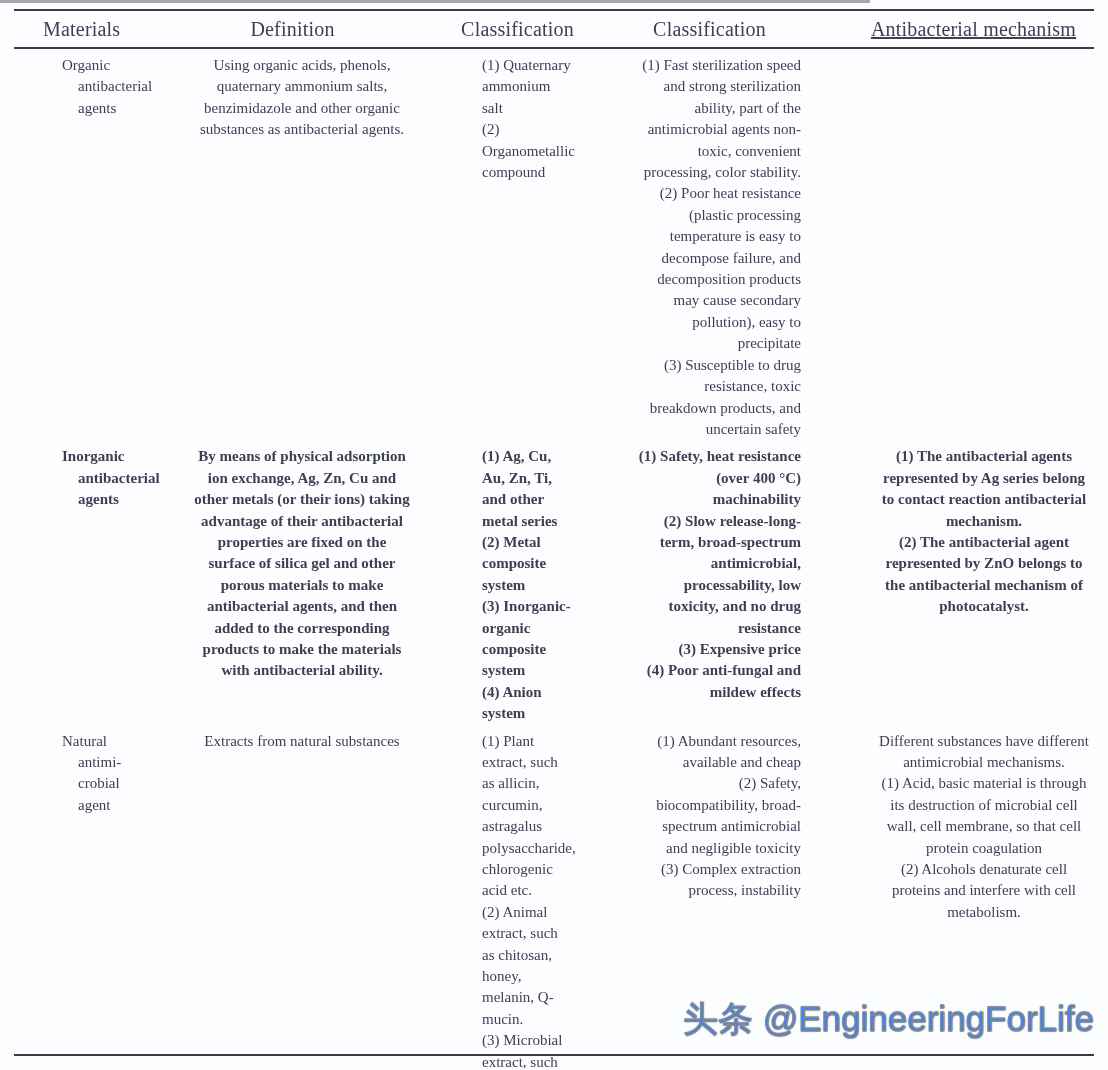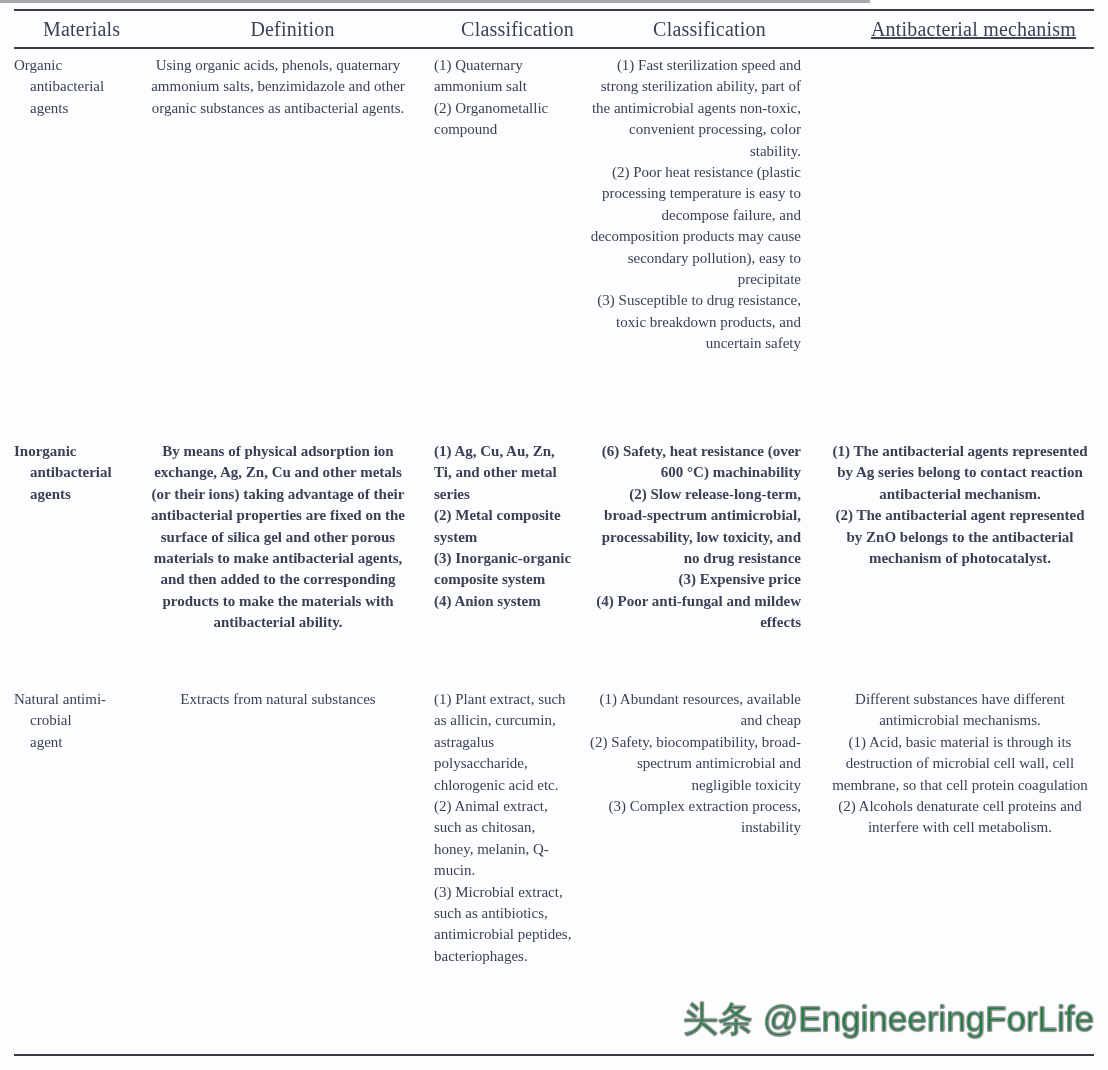--- a/index.html
+++ b/index.html
@@ -38,33 +38,34 @@
   .th-classification{padding-right:10px;}
   .th-mechanism{padding-left:18px;text-decoration:underline;}
   .tbody{position:absolute;top:40px;left:0;right:0;}
   .row{padding-top:6px;}
   .row-1{min-height:380px;}
   .row-2{min-height:242px;font-weight:bold;}
   .row-3{min-height:383px;}
   .cell{
     font-size:15px;line-height:21.4px;
     white-space:pre-line;
+    margin-left:48px;
   }
   .c-mat{
     text-align:left;padding-left:16px;text-indent:-16px;padding-right:4px;
   }
   .c-def{text-align:center;padding:0 22px 0 6px;}
   .c-cls{text-align:left;padding:0 12px 0 2px;}
   .c-chr{text-align:right;padding:0 5px;}
   .c-mec{text-align:center;padding:0 2px 0 22px;}
   .watermark{
     position:absolute;right:14px;top:996px;
     font-family:"Liberation Sans","DejaVu Sans",sans-serif;
     font-size:35px;font-weight:500;letter-spacing:0;
-    color:#15803d;
+    color:#3b82f6;
     -webkit-text-stroke:1.1px #8a8a8a;
     text-shadow:0 0 1px #9a9a9a, 0 1px 1px #9a9a9a, 1px 0 1px #9a9a9a, 0 -1px 1px #9a9a9a;
     white-space:nowrap;
   }
 </style>
 </head>
 <body>
 
 <div class="top-edge"></div>
 
@@ -97,21 +98,21 @@
 
     <div class="row row-2 grid5">
       <div class="cell c-mat">Inorganic
 antibacterial
 agents</div>
       <div class="cell c-def">By means of physical adsorption ion exchange, Ag, Zn, Cu and other metals (or their ions) taking advantage of their antibacterial properties are fixed on the surface of silica gel and other porous materials to make antibacterial agents, and then added to the corresponding products to make the materials with antibacterial ability.</div>
       <div class="cell c-cls">(1) Ag, Cu, Au, Zn, Ti, and other metal series
 (2) Metal composite system
 (3) Inorganic-organic composite system
 (4) Anion system</div>
-      <div class="cell c-chr">(6) Safety, heat resistance (over 600 °C) machinability
+      <div class="cell c-chr">(1) Safety, heat resistance (over 400 °C) machinability
 (2) Slow release-long-term, broad-spectrum antimicrobial, processability, low toxicity, and no drug resistance
 (3) Expensive price
 (4) Poor anti-fungal and mildew effects</div>
       <div class="cell c-mec">(1) The antibacterial agents represented by Ag series belong to contact reaction antibacterial mechanism.
 (2) The antibacterial agent represented by ZnO belongs to the antibacterial mechanism of photocatalyst.</div>
     </div>
 
     <div class="row row-3 grid5">
       <div class="cell c-mat">Natural antimi-
 crobial

